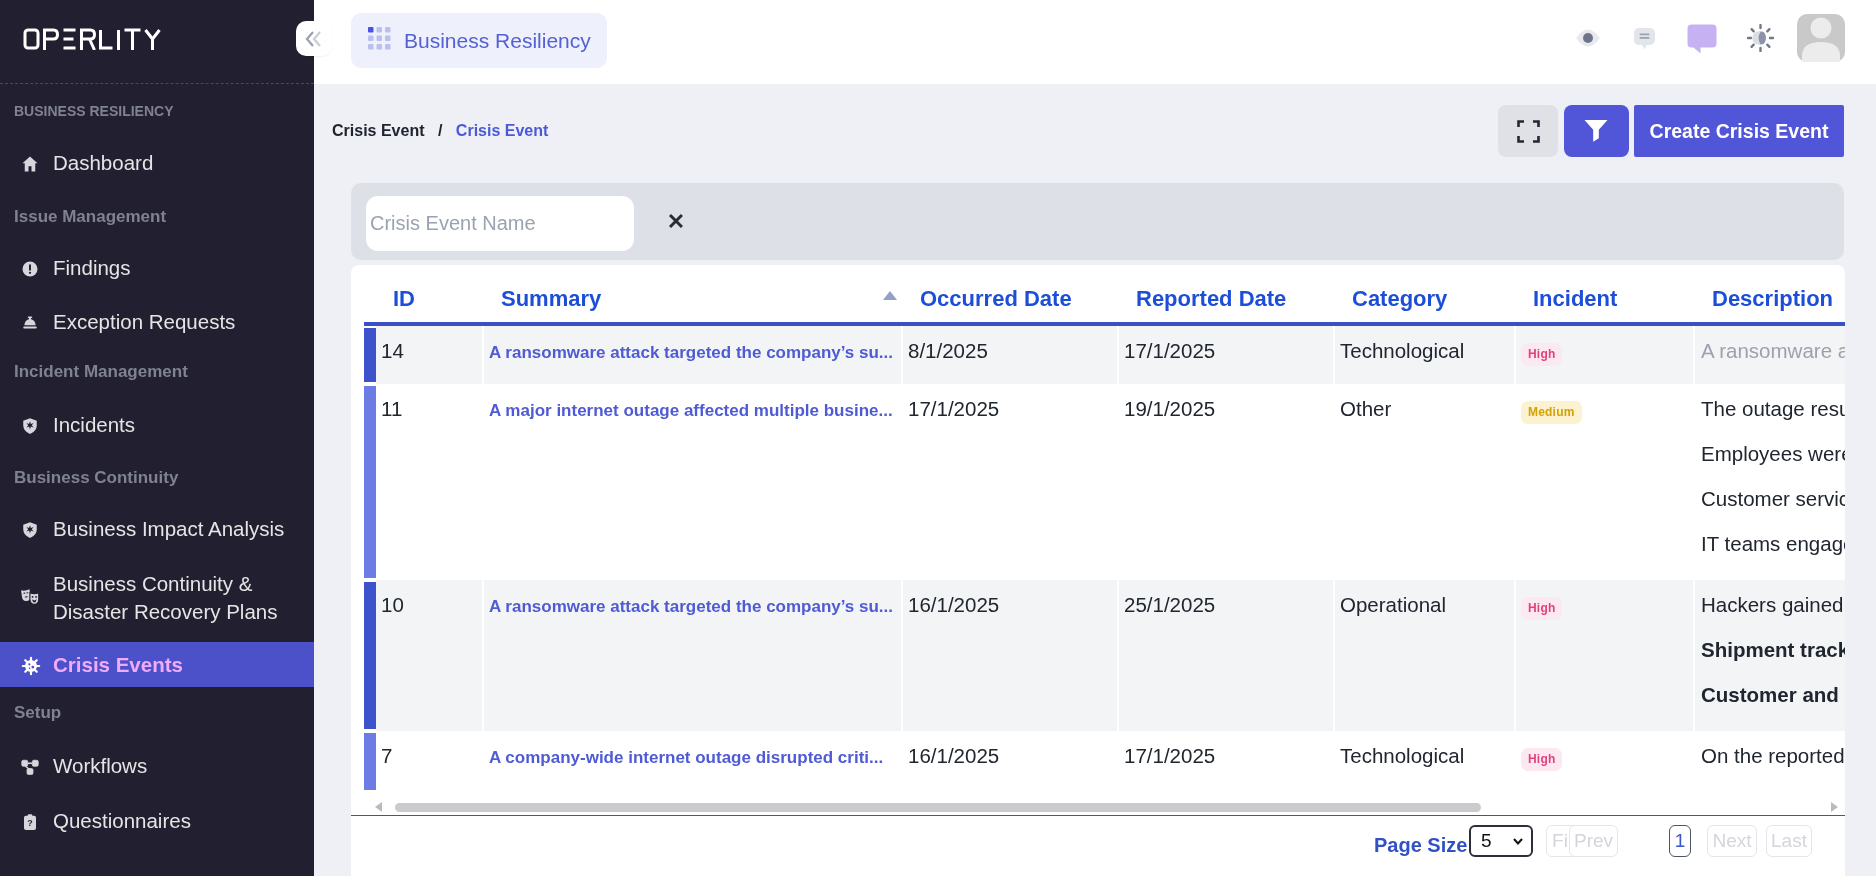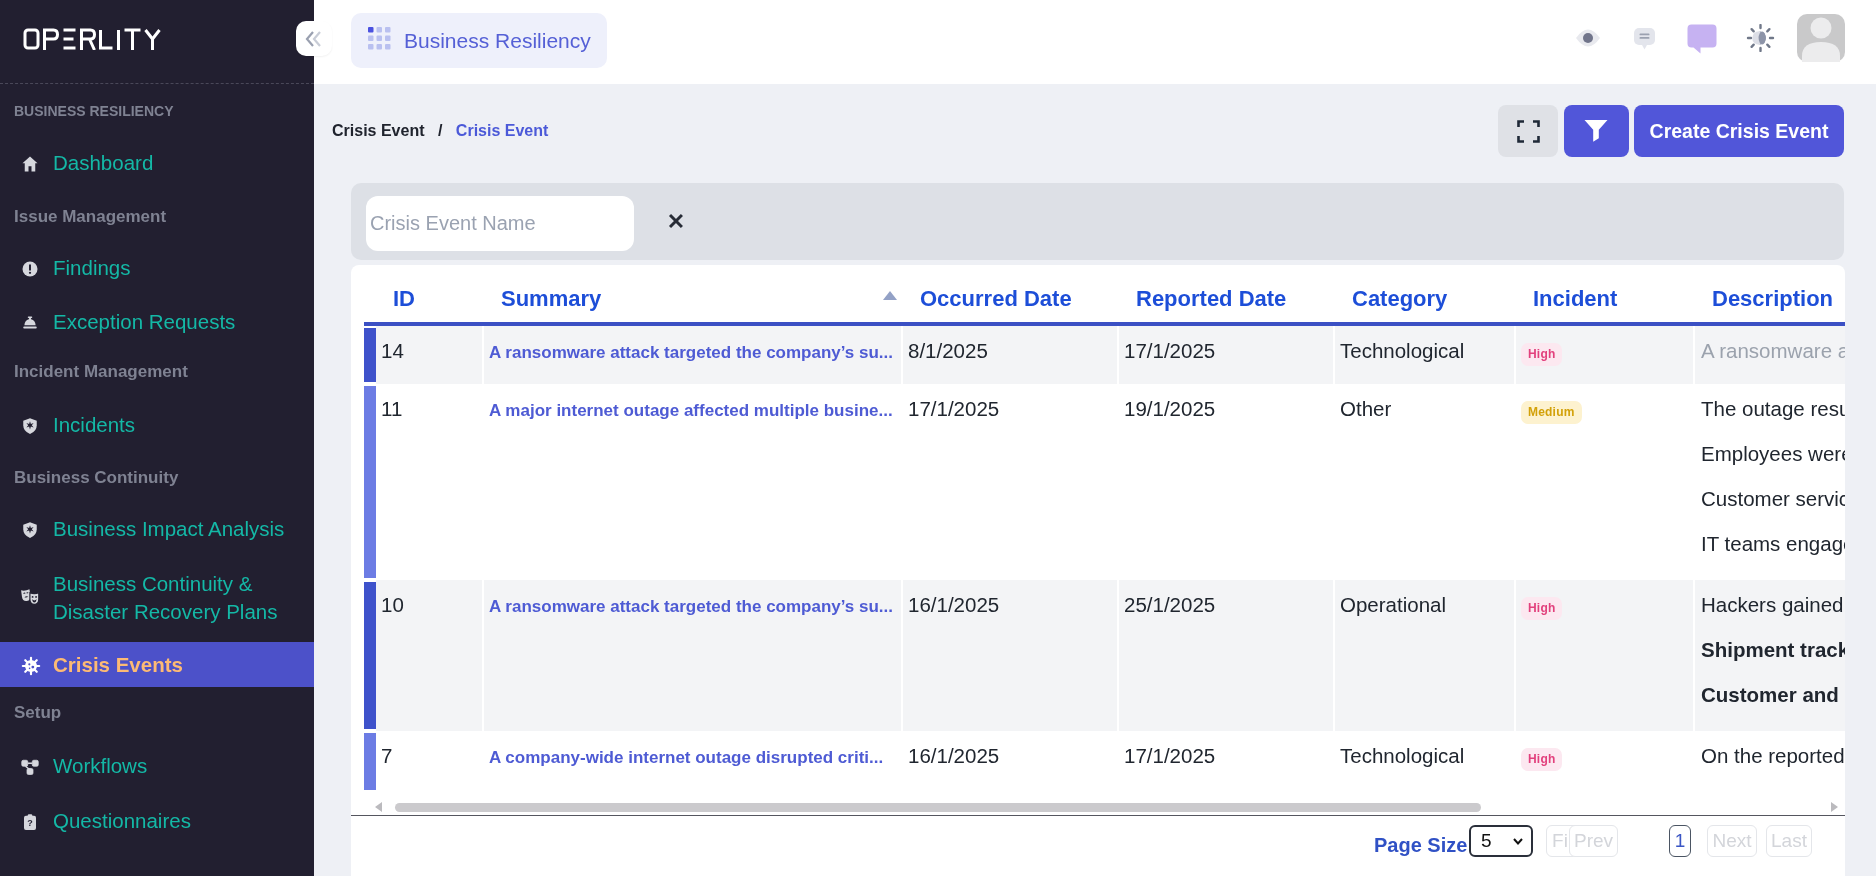--- a/index.html
+++ b/index.html
@@ -4,40 +4,40 @@
 <style>
 * { margin:0; padding:0; box-sizing:border-box; }
 html,body { width:1876px; height:876px; overflow:hidden; font-family:"Liberation Sans", sans-serif; }
 body { background:#eef0f5; position:relative; }
 
 
 .sidebar { position:absolute; left:0; top:0; width:314px; height:876px; background:#221f30; z-index:5; }
 .logo { position:absolute; left:20px; top:28px; }
 .sb-dash { position:absolute; left:0; top:83px; width:100%; border-top:1px dashed #4a4859; }
 .sb-sec { position:absolute; left:14px; color:#7f8292; font-weight:700; font-size:17px; white-space:nowrap; }
-.sb-item { position:absolute; left:0; width:314px; color:#14b8a6; font-size:20.5px; white-space:nowrap; }
+.sb-item { position:absolute; left:0; width:314px; color:#e5e5e5; font-size:20.5px; white-space:nowrap; }
 .sb-item .ic { position:absolute; left:21px; top:50%; transform:translateY(-50%); width:18px; height:18px; }
 .sb-item .tx { position:absolute; left:53px; top:50%; transform:translateY(-50%); }
-.sb-item.active { background:#4c51c9; color:#fdba74; font-weight:700; }
+.sb-item.active { background:#4c51c9; color:#f0abfc; font-weight:700; }
 
 
 .topbar { position:absolute; left:314px; top:0; width:1562px; height:84px; background:#fff; }
 .collapse-btn { position:absolute; left:296px; top:21px; width:36px; height:35px; background:#fff; border-radius:10px; z-index:6; box-shadow:0 1px 2px rgba(0,0,0,.06); text-align:center; }
 .br-btn { position:absolute; left:351px; top:13px; width:256px; height:55px; background:#eef0fb; border-radius:10px; }
 .br-btn .grid { position:absolute; left:17px; top:14px; }
 .br-btn .bt { position:absolute; left:53px; top:50%; transform:translateY(-50%); color:#5560d6; font-size:21px; font-weight:500; }
 .top-ic { position:absolute; top:0; }
 
 
 .crumbs { position:absolute; left:332px; top:122px; font-size:16px; font-weight:700; color:#20242e; }
 .crumbs .sep { color:#20242e; font-weight:700; padding:0 9px; }
 .crumbs .cur { color:#4b59d8; }
 .btn-fs { position:absolute; left:1498px; top:105px; width:60px; height:52px; background:#dfe1e6; border-radius:8px; }
 .btn-filter { position:absolute; left:1564px; top:105px; width:65px; height:52px; background:#5156d9; border-radius:8px; }
-.btn-create { position:absolute; left:1634px; top:105px; width:210px; height:52px; background:#5156d9; border-radius:8px; color:#fff; font-size:19.5px; font-weight:700; text-align:center; line-height:52px; }
+.btn-create { position:absolute; left:1634px; top:105px; width:210px; height:52px; background:#5156d9; border-radius:2px; color:#fff; font-size:19.5px; font-weight:700; text-align:center; line-height:52px; }
 
 .filterbar { position:absolute; left:351px; top:183px; width:1493px; height:77px; background:#dde0e6; border-radius:10px; }
 .filterbar input { position:absolute; left:15px; top:13px; width:268px; height:55px; border:none; border-radius:12px; background:#fff; font-size:20px; padding:0 4px; color:#333; font-family:"Liberation Sans",sans-serif; outline:none; }
 .filterbar input::placeholder { color:#9aa2b1; }
 .fx { position:absolute; left:310px; top:14px; width:30px; height:50px; font-size:22px; color:#272c36; text-align:center; line-height:50px; font-weight:700; }
 
 
 .card { position:absolute; left:351px; top:265px; width:1494px; height:611px; background:#fff; border-radius:8px 8px 0 0; overflow:hidden; }
 .tscroll { position:absolute; left:0; top:0; width:100%; height:551px; border-bottom:1.5px solid #55565f; overflow:hidden; }
 table { border-collapse:separate; border-spacing:0; table-layout:fixed; width:2051px; margin-left:13px; border-bottom:1px solid #e9ebef; }

